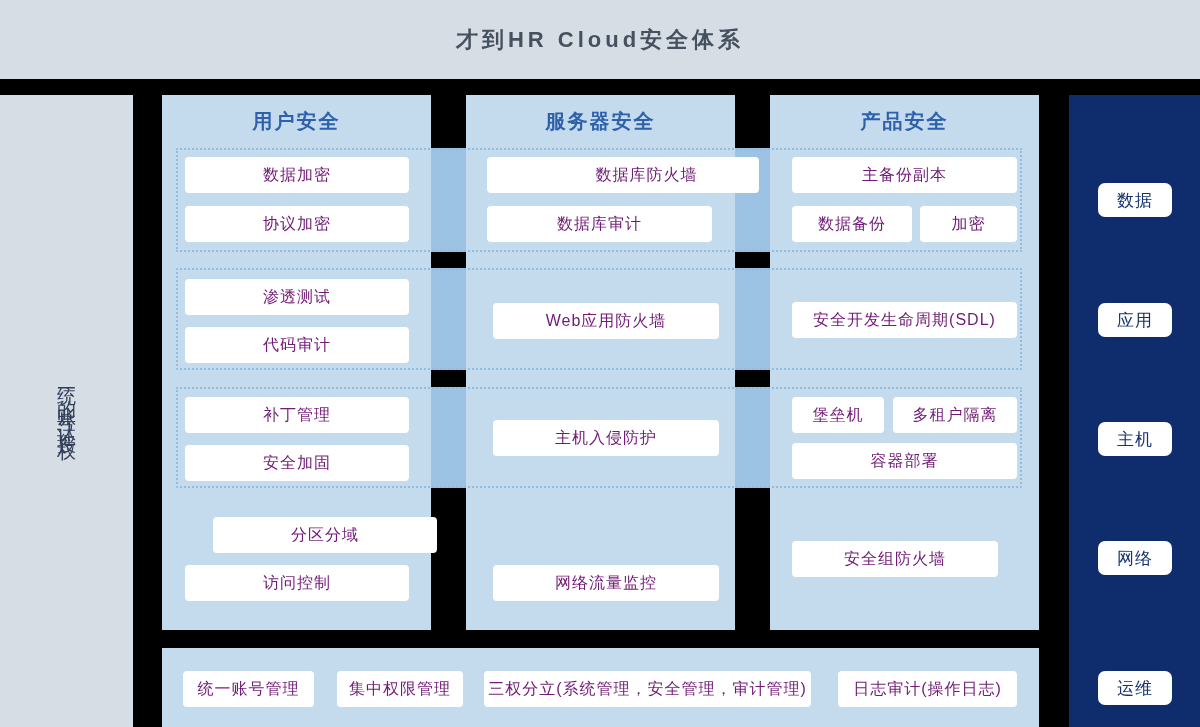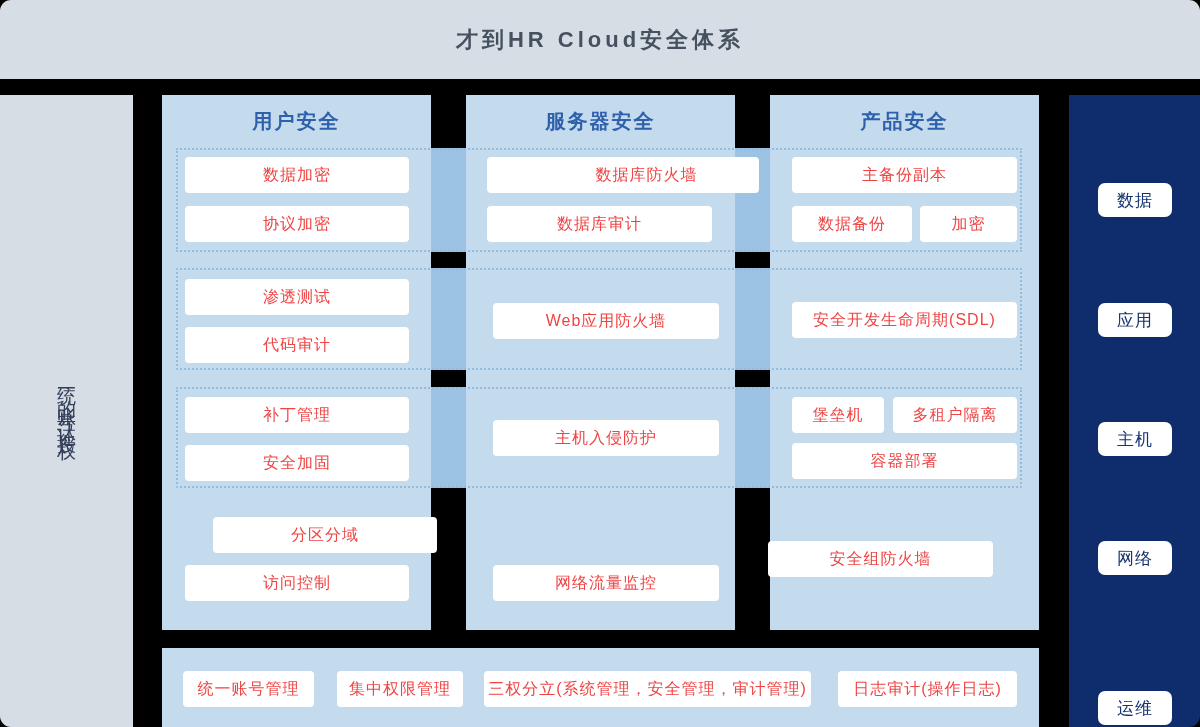--- a/index.html
+++ b/index.html
@@ -1,19 +1,18 @@
 <!DOCTYPE html>
 <html><head>
 <meta charset="utf-8">
 <style>
   html,body{margin:0;padding:0;background:#000;}
   .canvas{
     position:relative;width:1200px;height:727px;background:#000;overflow:hidden;
     font-family:"Liberation Sans","DejaVu Sans",sans-serif;
-    border-radius:11px;
   }
   .header{
     position:absolute;left:0;top:0;width:1200px;height:79px;background:#d7dde4;
     display:flex;align-items:center;justify-content:center;
   }
   .header-title{
     font-size:22px;font-weight:600;color:#45515f;letter-spacing:4px;
   }
   .left-rail{
     position:absolute;left:0;top:95px;width:133px;height:632px;background:#d7dde4;
@@ -41,21 +40,21 @@
   .group-2{top:268px;height:102px;}
   .group-3{top:387px;height:101px;}
   .connector{position:absolute;width:35px;background:#9cc3e4;}
   .gap-1{left:431px;} .gap-2{left:735px;}
   .row-1{top:148px;height:104px;}
   .row-2{top:268px;height:102px;}
   .row-3{top:387px;height:101px;}
   .chip{
     position:absolute;height:36px;background:#ffffff;border-radius:4px;
     display:flex;align-items:center;justify-content:center;
-    font-size:16px;color:#ef4444;letter-spacing:1px;white-space:nowrap;
+    font-size:16px;color:#701a75;letter-spacing:1px;white-space:nowrap;
   }
   .right-rail{
     position:absolute;left:1069px;top:95px;width:149px;height:632px;background:#0f2c6d;
   }
   .layer-chip{
     position:absolute;left:29px;width:74px;height:34px;background:#ffffff;border-radius:7px;
     display:flex;align-items:center;justify-content:center;
     font-size:17px;color:#16336f;letter-spacing:1px;
   }
   .bottom-bar{
@@ -113,28 +112,28 @@
   <div class="chip" style="left:493px;top:420px;width:226px;">主机入侵防护</div>
   <div class="chip" style="left:493px;top:565px;width:226px;">网络流量监控</div>
 
   <div class="chip" style="left:792px;top:157px;width:225px;">主备份副本</div>
   <div class="chip" style="left:792px;top:206px;width:120px;">数据备份</div>
   <div class="chip" style="left:920px;top:206px;width:97px;">加密</div>
   <div class="chip" style="left:792px;top:302px;width:225px;">安全开发生命周期(SDL)</div>
   <div class="chip" style="left:792px;top:397px;width:92px;">堡垒机</div>
   <div class="chip" style="left:893px;top:397px;width:124px;">多租户隔离</div>
   <div class="chip" style="left:792px;top:443px;width:225px;">容器部署</div>
-  <div class="chip" style="left:768px;top:541px;width:225px;">安全组防火墙</div>
+  <div class="chip" style="left:792px;top:541px;width:206px;">安全组防火墙</div>
 
   <div class="right-rail">
     <div class="layer-chip" style="top:88px;">数据</div>
     <div class="layer-chip" style="top:208px;">应用</div>
     <div class="layer-chip" style="top:327px;">主机</div>
     <div class="layer-chip" style="top:446px;">网络</div>
-    <div class="layer-chip" style="top:576px;margin-top:20px;">运维</div>
+    <div class="layer-chip" style="top:576px;">运维</div>
   </div>
 
   <div class="bottom-bar">
     <div class="chip" style="left:21px;top:23px;width:131px;">统一账号管理</div>
     <div class="chip" style="left:175px;top:23px;width:126px;">集中权限管理</div>
     <div class="chip" style="left:322px;top:23px;width:327px;">三权分立(系统管理，安全管理，审计管理)</div>
     <div class="chip" style="left:676px;top:23px;width:179px;">日志审计(操作日志)</div>
   </div>
 
 </div>

